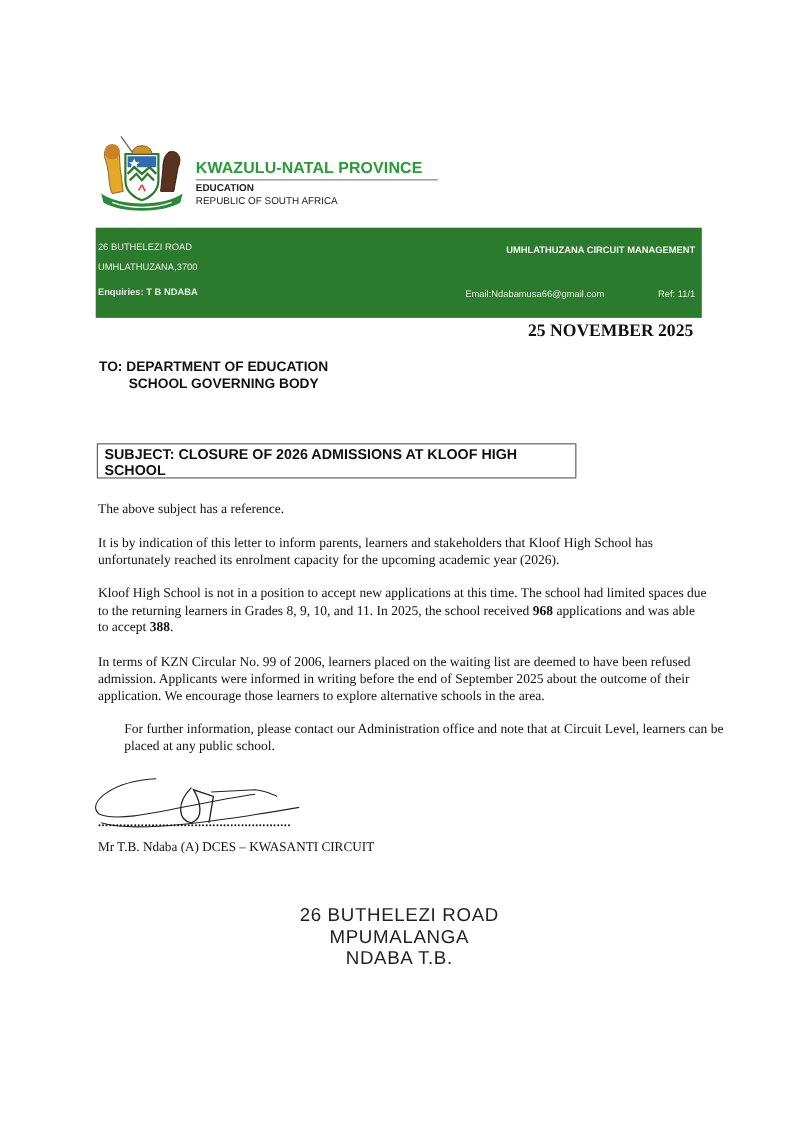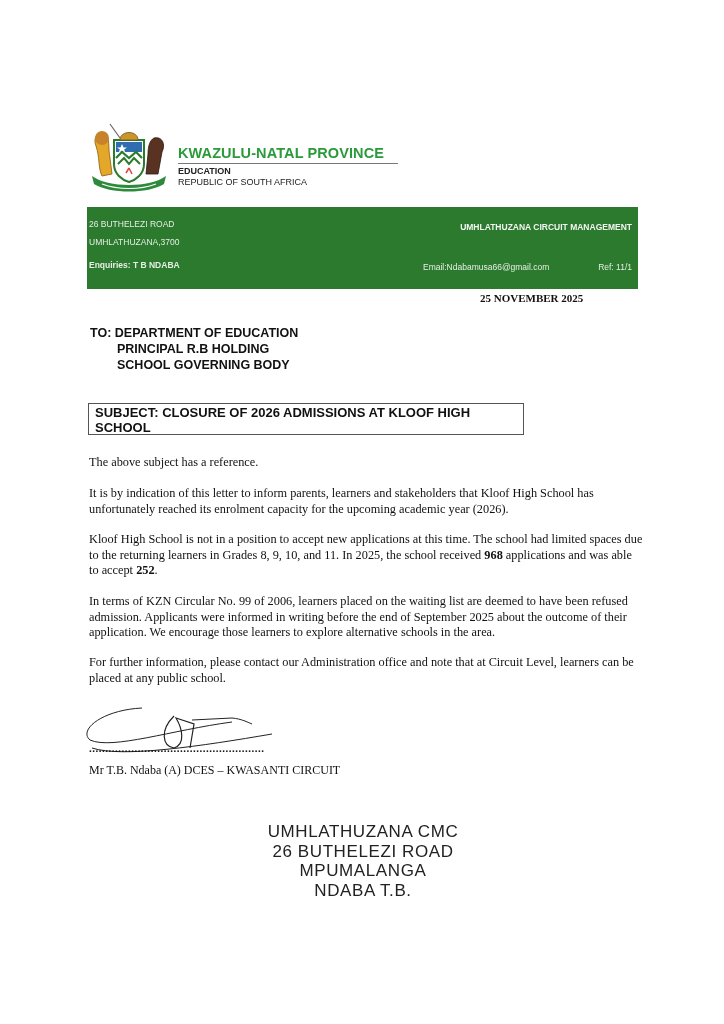--- a/index.html
+++ b/index.html
@@ -4,21 +4,21 @@
 <style>
   html, body { margin:0; padding:0; }
   body { width:724px; height:1024px; background:#ffffff; position:relative; overflow:hidden; font-family:"Liberation Serif", serif; color:#111; }
   .logo { position:absolute; left:88px; top:118px; width:82px; height:78px; }
   .prov { position:absolute; left:178px; top:145px; font-family:"Liberation Sans", sans-serif; font-weight:bold; color:#2a9a3a; font-size:14.5px; letter-spacing:0.1px; }
   .prov-line { position:absolute; left:178px; top:163px; width:220px; height:1px; background:#777; }
   .edu { position:absolute; left:178px; top:166px; font-family:"Liberation Sans", sans-serif; font-weight:bold; font-size:9px; color:#222; }
   .rsa { position:absolute; left:178px; top:177px; font-family:"Liberation Sans", sans-serif; font-size:9px; color:#222; }
   .band { position:absolute; left:87px; top:207px; width:551px; height:82px; background:#2c7a2e; font-family:"Liberation Sans", sans-serif; color:#e6eee6; font-size:8.5px; }
   .band span { position:absolute; white-space:nowrap; }
-  .date { position:absolute; left:480px; top:292px; font-weight:bold; font-size:11px; }
+  .date { position:absolute; left:480px; top:292px; font-weight:bold; font-size:16px; }
   .to { position:absolute; left:90px; top:325px; font-family:"Liberation Sans", sans-serif; font-weight:bold; font-size:12.5px; line-height:16px; }
   .to .ind { padding-left:27px; }
   .subject { position:absolute; left:88px; top:403px; width:436px; height:32px; border:1px solid #555; box-sizing:border-box; }
   .subject span { position:absolute; left:6px; top:1px; font-family:"Liberation Sans", sans-serif; font-weight:bold; font-size:13px; }
   .body { position:absolute; left:89px; width:555px; font-size:12.3px; line-height:15.5px; }
   .body p { margin:0; }
   .sig { position:absolute; left:82px; top:700px; width:200px; height:60px; }
   .dots { position:absolute; left:89px; top:742px; font-size:11px; letter-spacing:0.5px; font-weight:bold; }
   .signame { position:absolute; left:89px; top:763px; font-size:12px; }
   .stamp { position:absolute; left:240px; top:822px; width:246px; text-align:center; font-family:"Liberation Sans", sans-serif; font-size:17px; line-height:19.5px; color:#222; letter-spacing:0.6px; }
@@ -58,51 +58,49 @@
   <span style="left:2px;top:53px;font-weight:bold;">Enquiries:  T B NDABA</span>
   <span style="right:6px;top:15px;font-weight:bold;color:#f2f6f2;">UMHLATHUZANA CIRCUIT MANAGEMENT</span>
   <span style="left:336px;top:55px;">Email:Ndabamusa66@gmail.com</span>
   <span style="right:6px;top:55px;">Ref: 11/1</span>
 </div>
 
 <div class="date">25 NOVEMBER 2025</div>
 
 <div class="to">
   <div>TO: DEPARTMENT OF EDUCATION</div>
-  <div class="ind">PRINCIPAL R.B HOLDING</div>
   <div class="ind">SCHOOL GOVERNING BODY</div>
 </div>
 
 <div class="subject">
   <span>SUBJECT: CLOSURE OF 2026 ADMISSIONS  AT  KLOOF HIGH SCHOOL</span>
 </div>
 
 <div class="body" style="top:455px;">
     <p>The above subject has a reference.</p>
   </div>
 <div class="body" style="top:486px;">
     <p>It is by indication of this letter to inform parents, learners and stakeholders that Kloof High School has unfortunately reached its enrolment capacity for the upcoming academic year (2026).</p>
   </div>
 <div class="body" style="top:532px;">
-  <p><span>Kloof High School is not in a position to accept new applications at this time. The school had limited spaces due to the returning learners in Grades 8, 9, 10, and 11. In 2025, the school received </span><b>968</b><span> applications and was able to accept </span><b>252</b><span>.</span></p>
+  <p><span>Kloof High School is not in a position to accept new applications at this time. The school had limited spaces due to the returning learners in Grades 8, 9, 10, and 11. In 2025, the school received </span><b>968</b><span> applications and was able to accept </span><b>388</b><span>.</span></p>
 </div>
 <div class="body" style="top:594px;">
     <p>In terms of KZN Circular No. 99 of 2006, learners placed on the waiting list are deemed to have been refused admission. Applicants were informed in writing before the end of September 2025 about the outcome of their application. We encourage those learners to explore alternative schools in the area.</p>
   </div>
-<div class="body" style="top:655px;">
+<div class="body" style="top:655px;margin-left:24px;">
     <p>For further information, please contact our Administration office and note that at Circuit Level, learners can be placed at any public school.</p>
   </div>
 
 <svg class="sig" viewBox="0 0 200 60">
   <path d="M60 8 C20 10 -4 30 8 40 C30 50 90 30 150 22" fill="none" stroke="#222" stroke-width="1"></path>
   <path d="M10 48 C40 58 120 46 190 34" fill="none" stroke="#222" stroke-width="1"></path>
   <path d="M92 16 C78 30 80 46 92 48 C104 44 100 28 94 18 L112 24 L108 48" fill="none" stroke="#222" stroke-width="1.2"></path>
   <path d="M110 20 L150 18 C160 19 165 22 170 24" fill="none" stroke="#222" stroke-width="1"></path>
 </svg>
 <div class="dots">......................................................</div>
 <div class="signame">Mr T.B. Ndaba (A) DCES – KWASANTI CIRCUIT</div>
 
 <div class="stamp">
-  <div>UMHLATHUZANA CMC</div>
   <div>26  BUTHELEZI ROAD</div>
   <div>MPUMALANGA</div>
   <div>NDABA T.B.</div>
 </div>
 
 </body></html>

